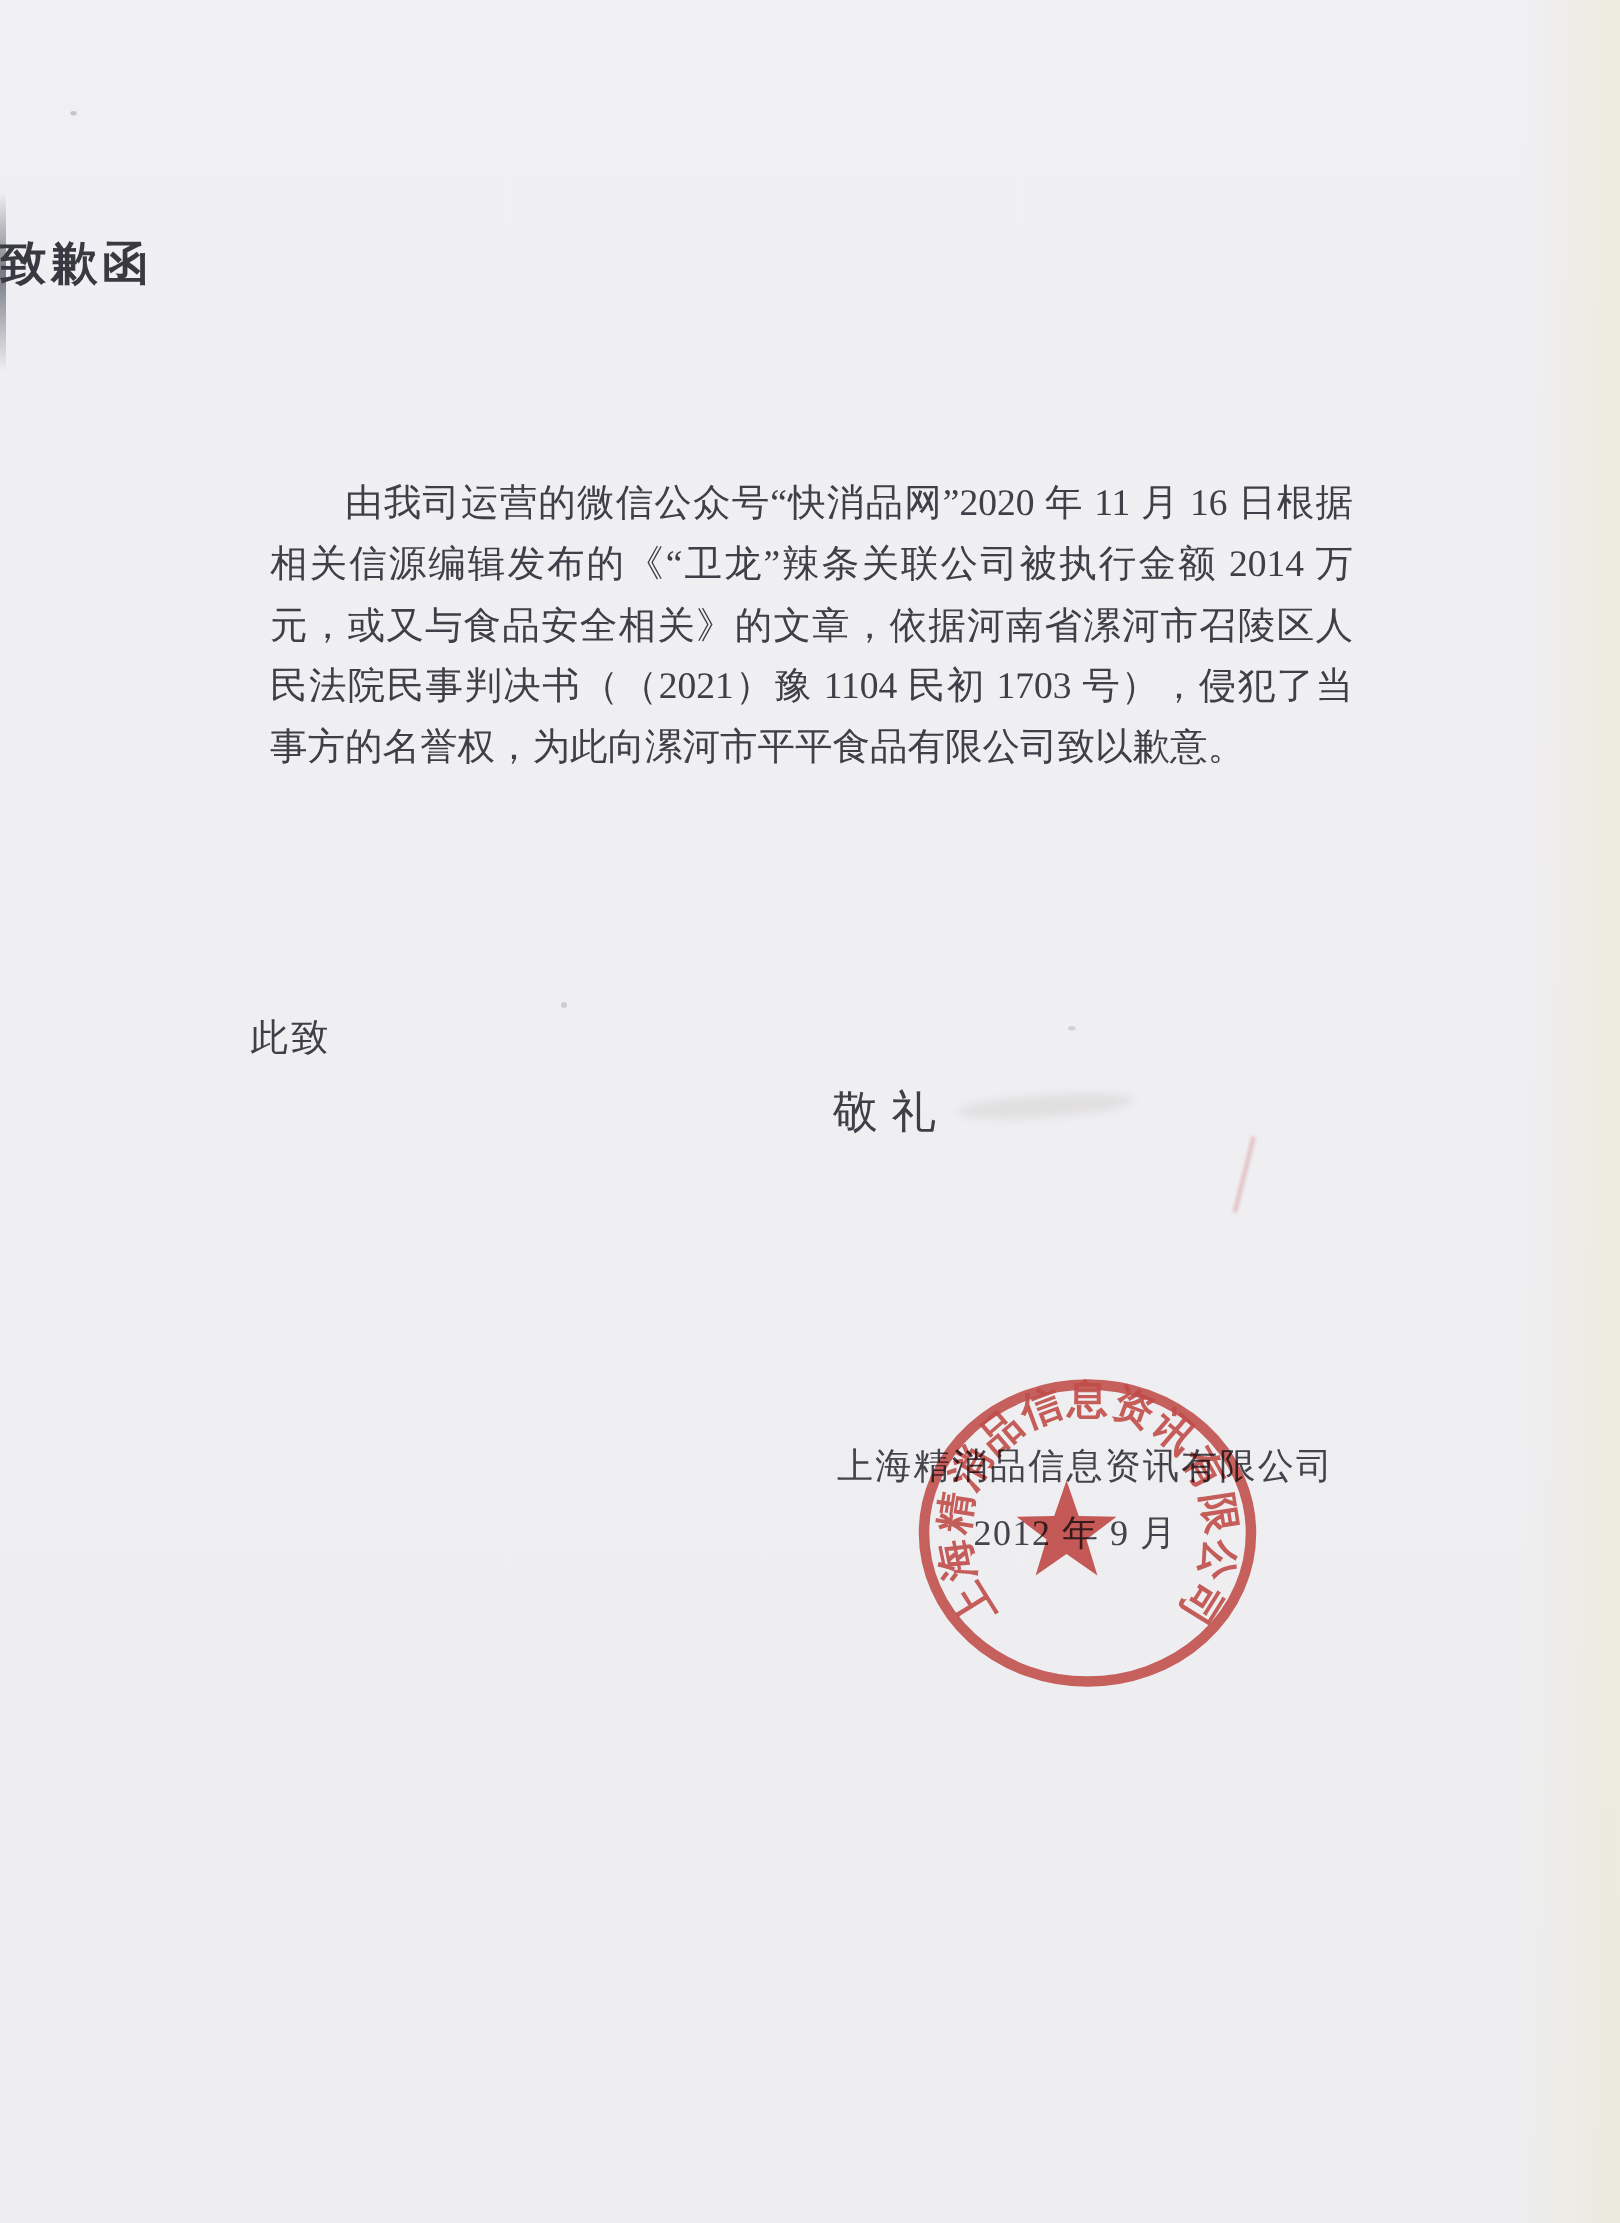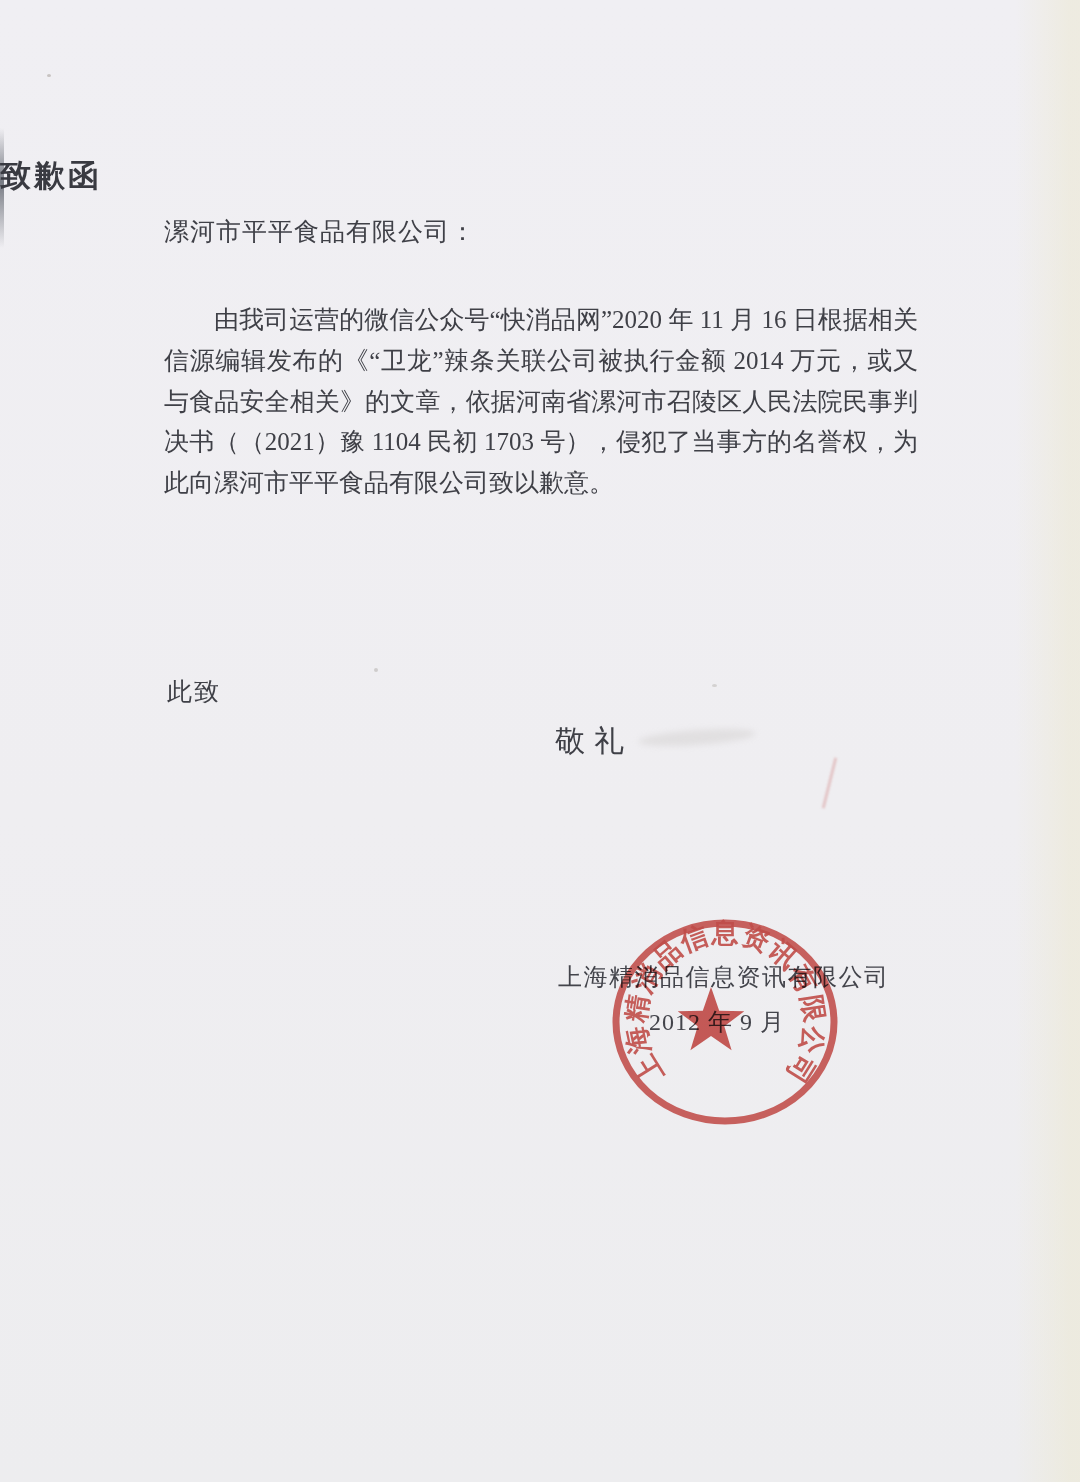--- a/index.html
+++ b/index.html
@@ -21,21 +21,21 @@
   }
   .salutation{
     position:absolute;top:215px;left:164px;
     font-size:25px;letter-spacing:1px;
   }
   .body-text{
     position:absolute;top:300px;left:164px;width:754px;
     font-size:25px;line-height:40.8px;
     text-align:justify;text-align-last:left;
   }
-  .body-text p{margin:0;text-indent:2em;}
+  .body-text p{margin:16px;text-indent:2em;}
   .closing-cizhi{position:absolute;top:675px;left:167px;font-size:25px;letter-spacing:2px;}
   .closing-jingli{position:absolute;top:721px;left:555px;font-size:30px;letter-spacing:9px;}
   .sig-company{position:absolute;top:961px;left:558px;font-size:24px;letter-spacing:1.5px;color:#43444b;}
   .sig-date{position:absolute;top:1006px;left:649px;font-size:24px;letter-spacing:1px;color:#43444b;}
   .stamp{
     position:absolute;left:590px;top:887px;width:270px;height:270px;
     mix-blend-mode:multiply;opacity:.92;filter:blur(.3px);
   }
   .seal-ring{fill:none;stroke:#c9423d;stroke-width:7;stroke-opacity:.88;}
   .seal-char{
@@ -70,21 +70,20 @@
 
   <div class="edge-shadow"></div>
   <div class="speck speck-a"></div>
   <div class="speck speck-b"></div>
   <div class="speck speck-c"></div>
   <div class="smudge"></div>
   <div class="pink-streak"></div>
 
   <h1 class="title">致歉函</h1>
 
-  <div class="salutation">漯河市平平食品有限公司：</div>
 
   <div class="body-text">
     <p>由我司运营的微信公众号“快消品网”2020 年 11 月 16 日根据相关信源编辑发布的《“卫龙”辣条关联公司被执行金额 2014 万元，或又与食品安全相关》的文章，依据河南省漯河市召陵区人民法院民事判决书（（2021）豫 1104 民初 1703 号），侵犯了当事方的名誉权，为此向漯河市平平食品有限公司致以歉意。</p>
   </div>
 
   <div class="closing-cizhi">此致</div>
   <div class="closing-jingli">敬礼</div>
 
   <div class="sig-company">上海精消品信息资讯有限公司</div>
   <div class="sig-date">2012 年 9 月</div>

